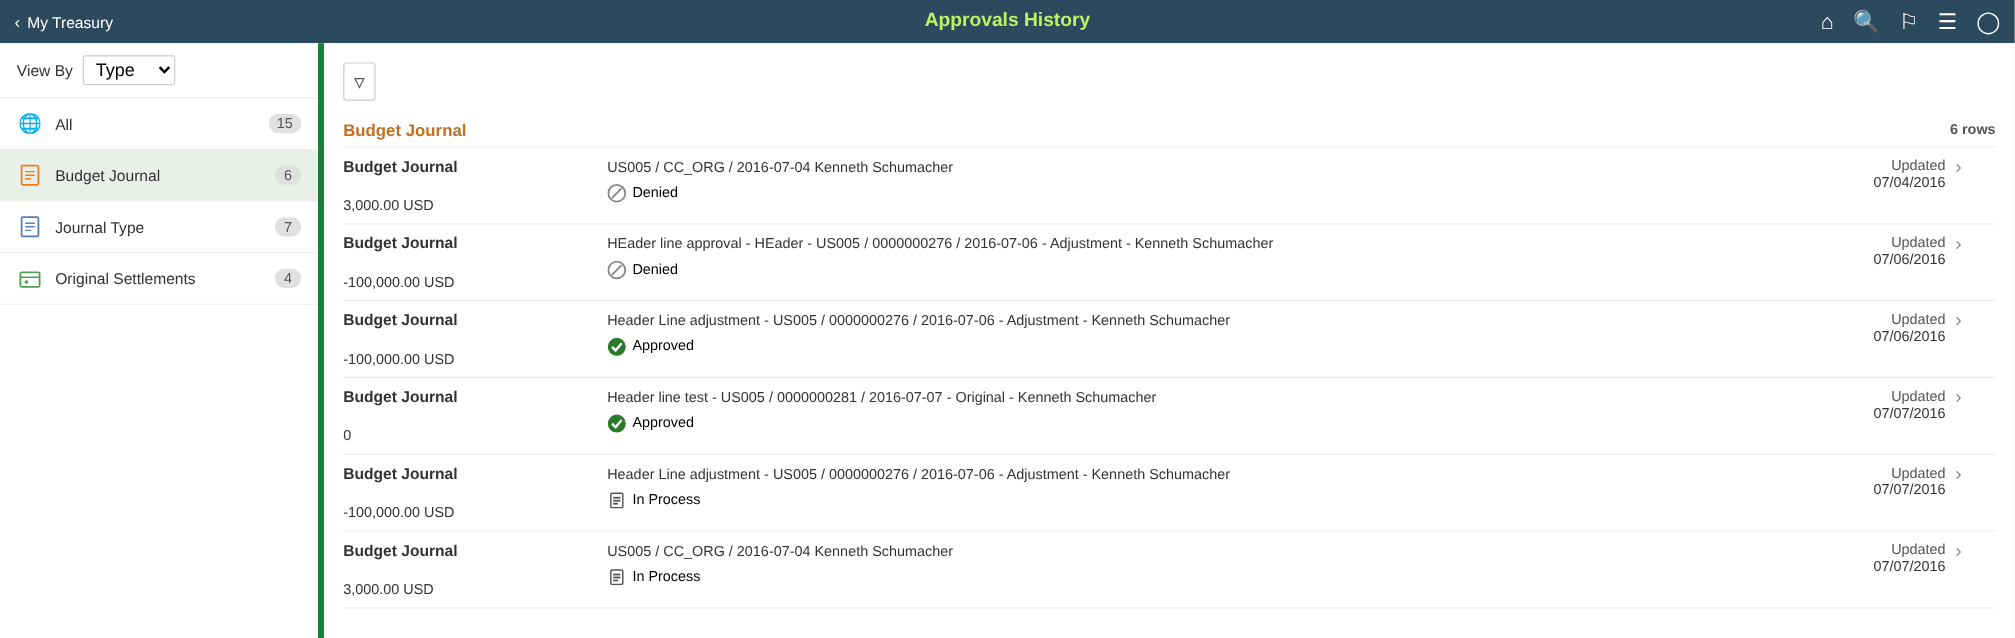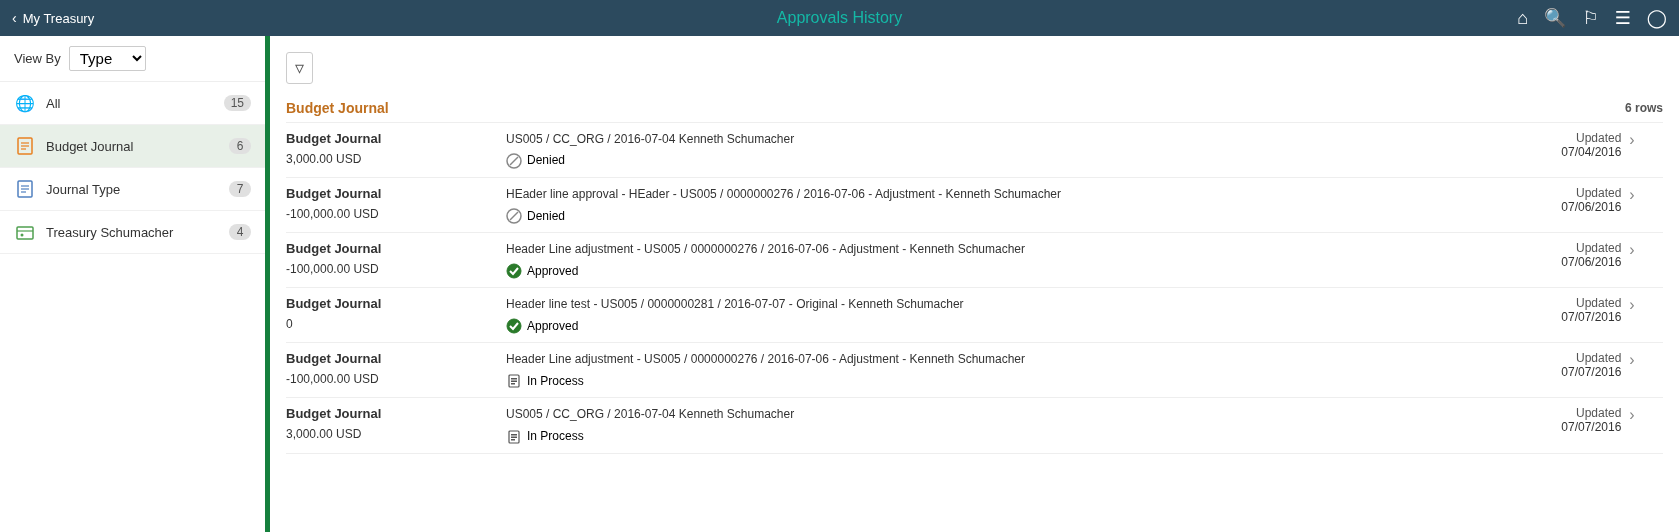--- a/index.html
+++ b/index.html
@@ -18,22 +18,22 @@
     .top-nav-left {
       display: flex;
       align-items: center;
       gap: 6px;
       font-size: 13px;
       cursor: pointer;
     }
     .top-nav-left .arrow { font-size: 14px; }
     .top-nav-title {
       font-size: 16px;
-      font-weight: normal;
-      color: #14b8a6;
+      font-weight: bold;
+      color: #bef264;
       position: absolute;
       left: 50%;
       transform: translateX(-50%);
     }
     .top-nav-icons {
       display: flex;
       align-items: center;
       gap: 16px;
     }
     .top-nav-icon {
@@ -159,21 +159,21 @@
       padding-right: 16px;
     }
     .entry-title {
       font-weight: bold;
       font-size: 13px;
       color: #333;
     }
     .entry-amount {
       font-size: 12px;
       color: #333;
-      margin-top: 6px;
+      margin-top: 18px;
     }
 
     .entry-middle {
       flex: 1;
       padding-right: 16px;
     }
     .entry-desc {
       font-size: 12px;
       color: #333;
       line-height: 1.4;
@@ -283,21 +283,21 @@
     </div>
 
     <div class="sidebar-item">
       <span class="sidebar-icon icon-treasury">
         <svg width="20" height="20" viewBox="0 0 20 20">
           <rect x="2" y="5" width="16" height="12" rx="1" fill="none" stroke="#50a050" stroke-width="1.5"></rect>
           <line x1="2" y1="9" x2="18" y2="9" stroke="#50a050" stroke-width="1.2"></line>
           <circle cx="7" cy="13" r="1.5" fill="#50a050"></circle>
         </svg>
       </span>
-      <span class="sidebar-label">Treasury Schumacher</span>
+      <span class="sidebar-label">Original Settlements</span>
       <span class="sidebar-badge">4</span>
     </div>
   </div>
 
   <div class="content">
     <div class="filter-bar">
       <span class="filter-icon">▿</span>
     </div>
 
     <div class="section-header">

